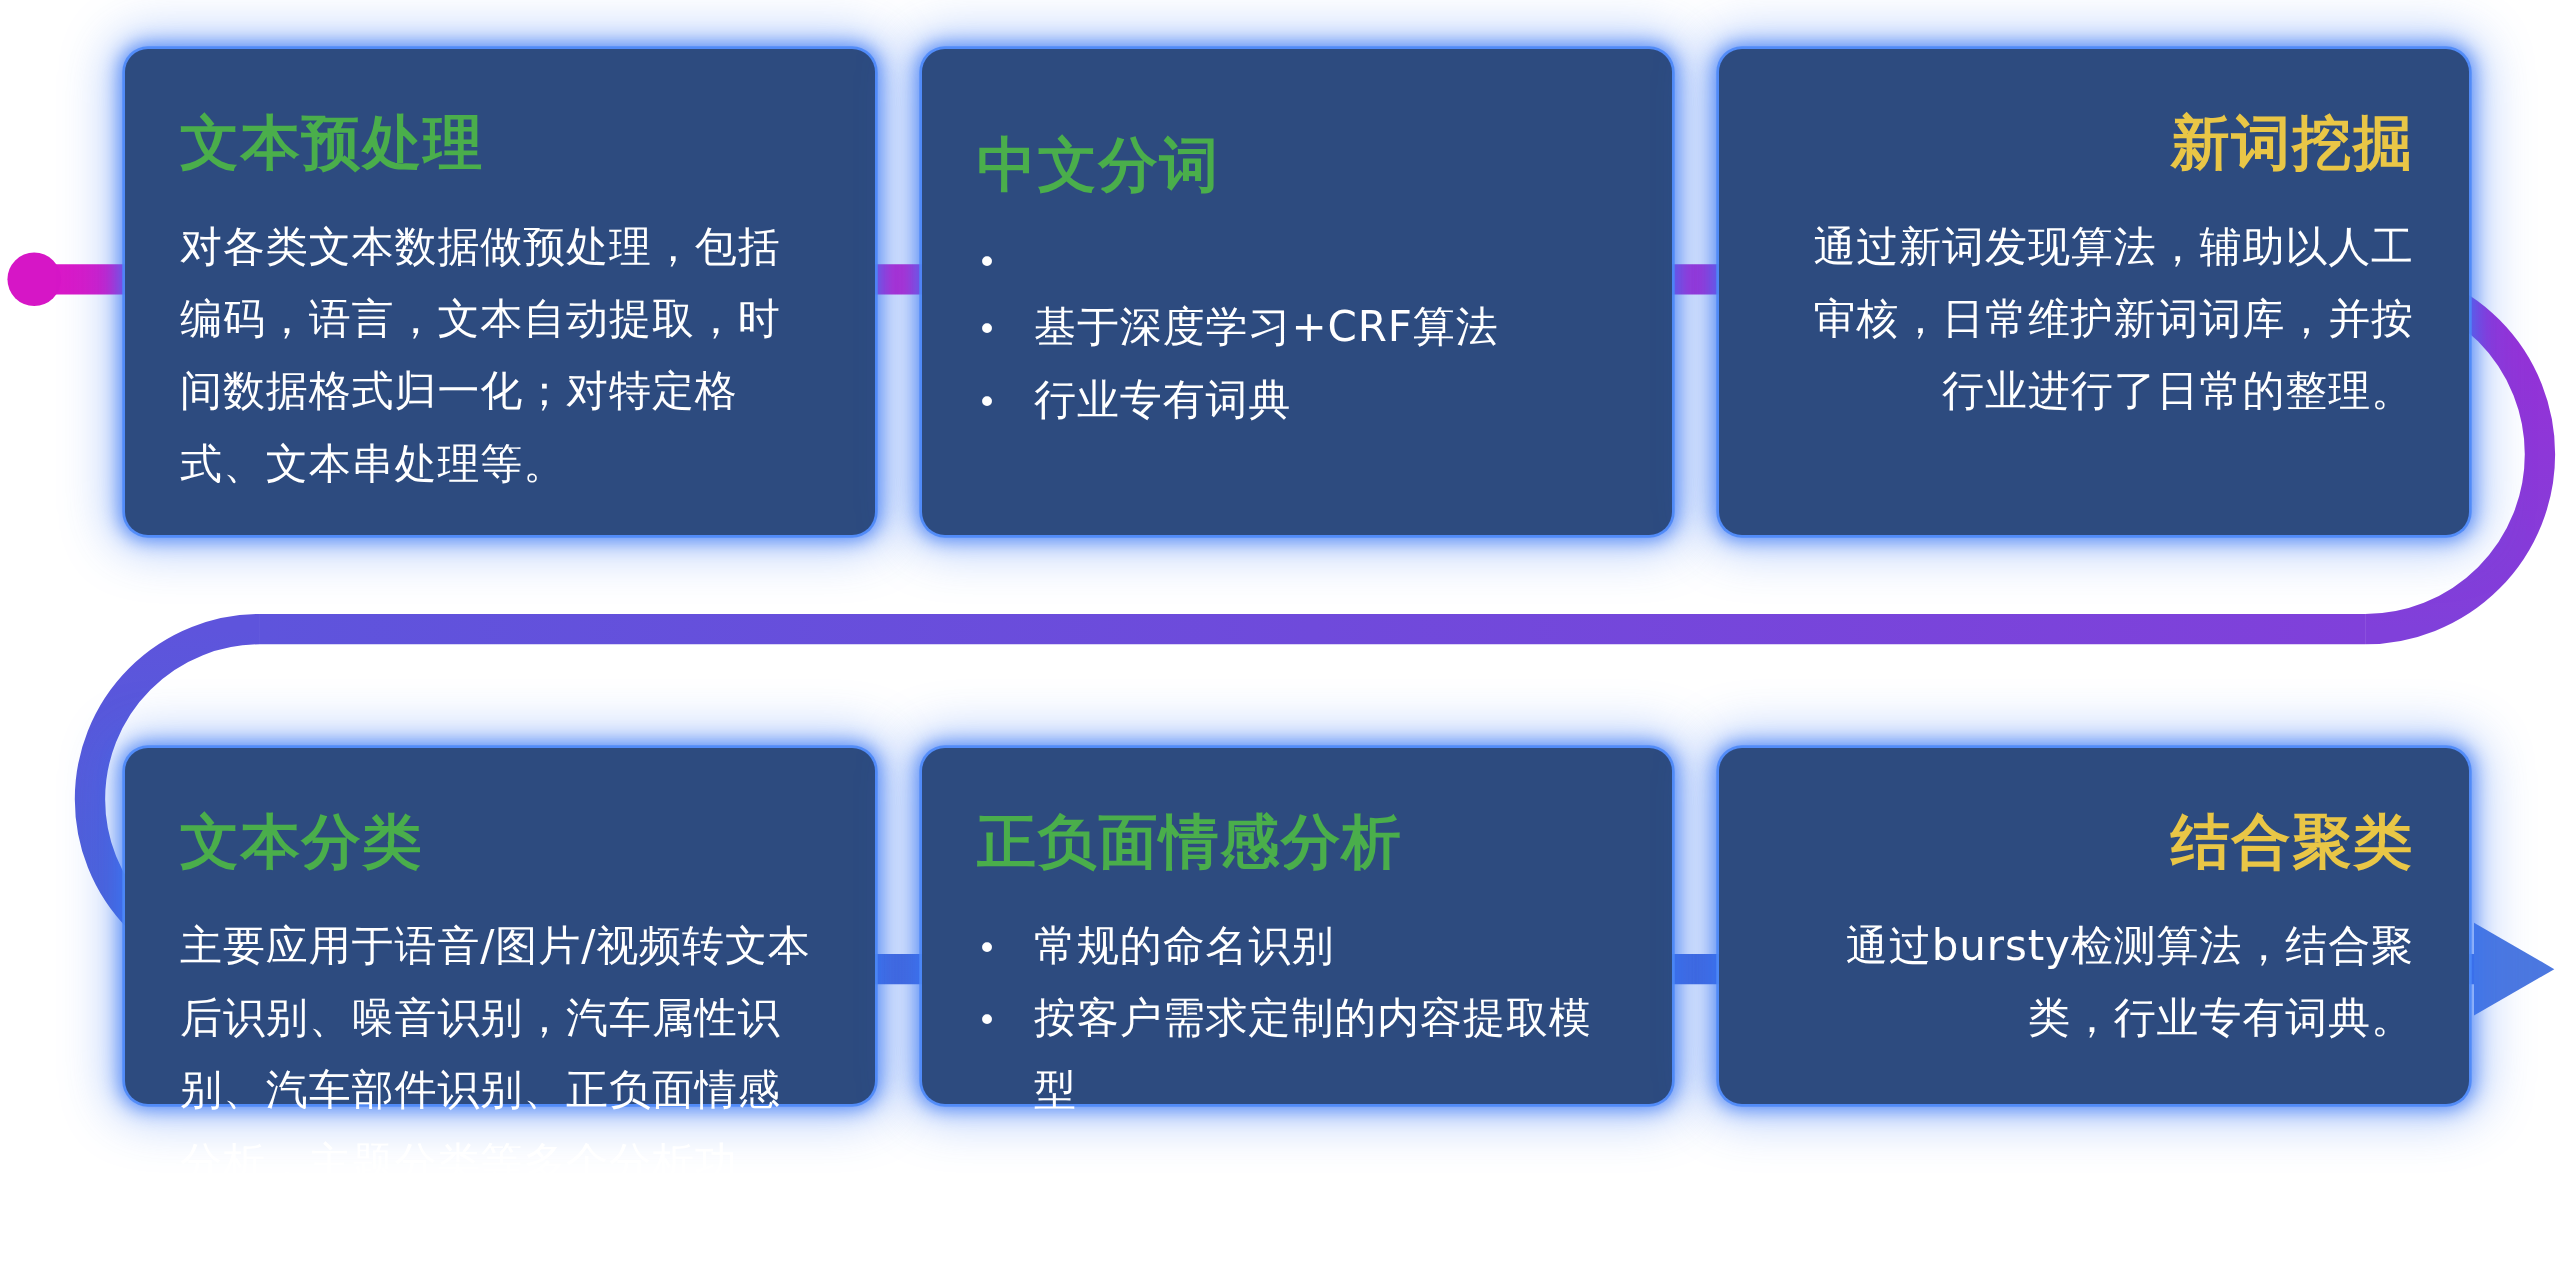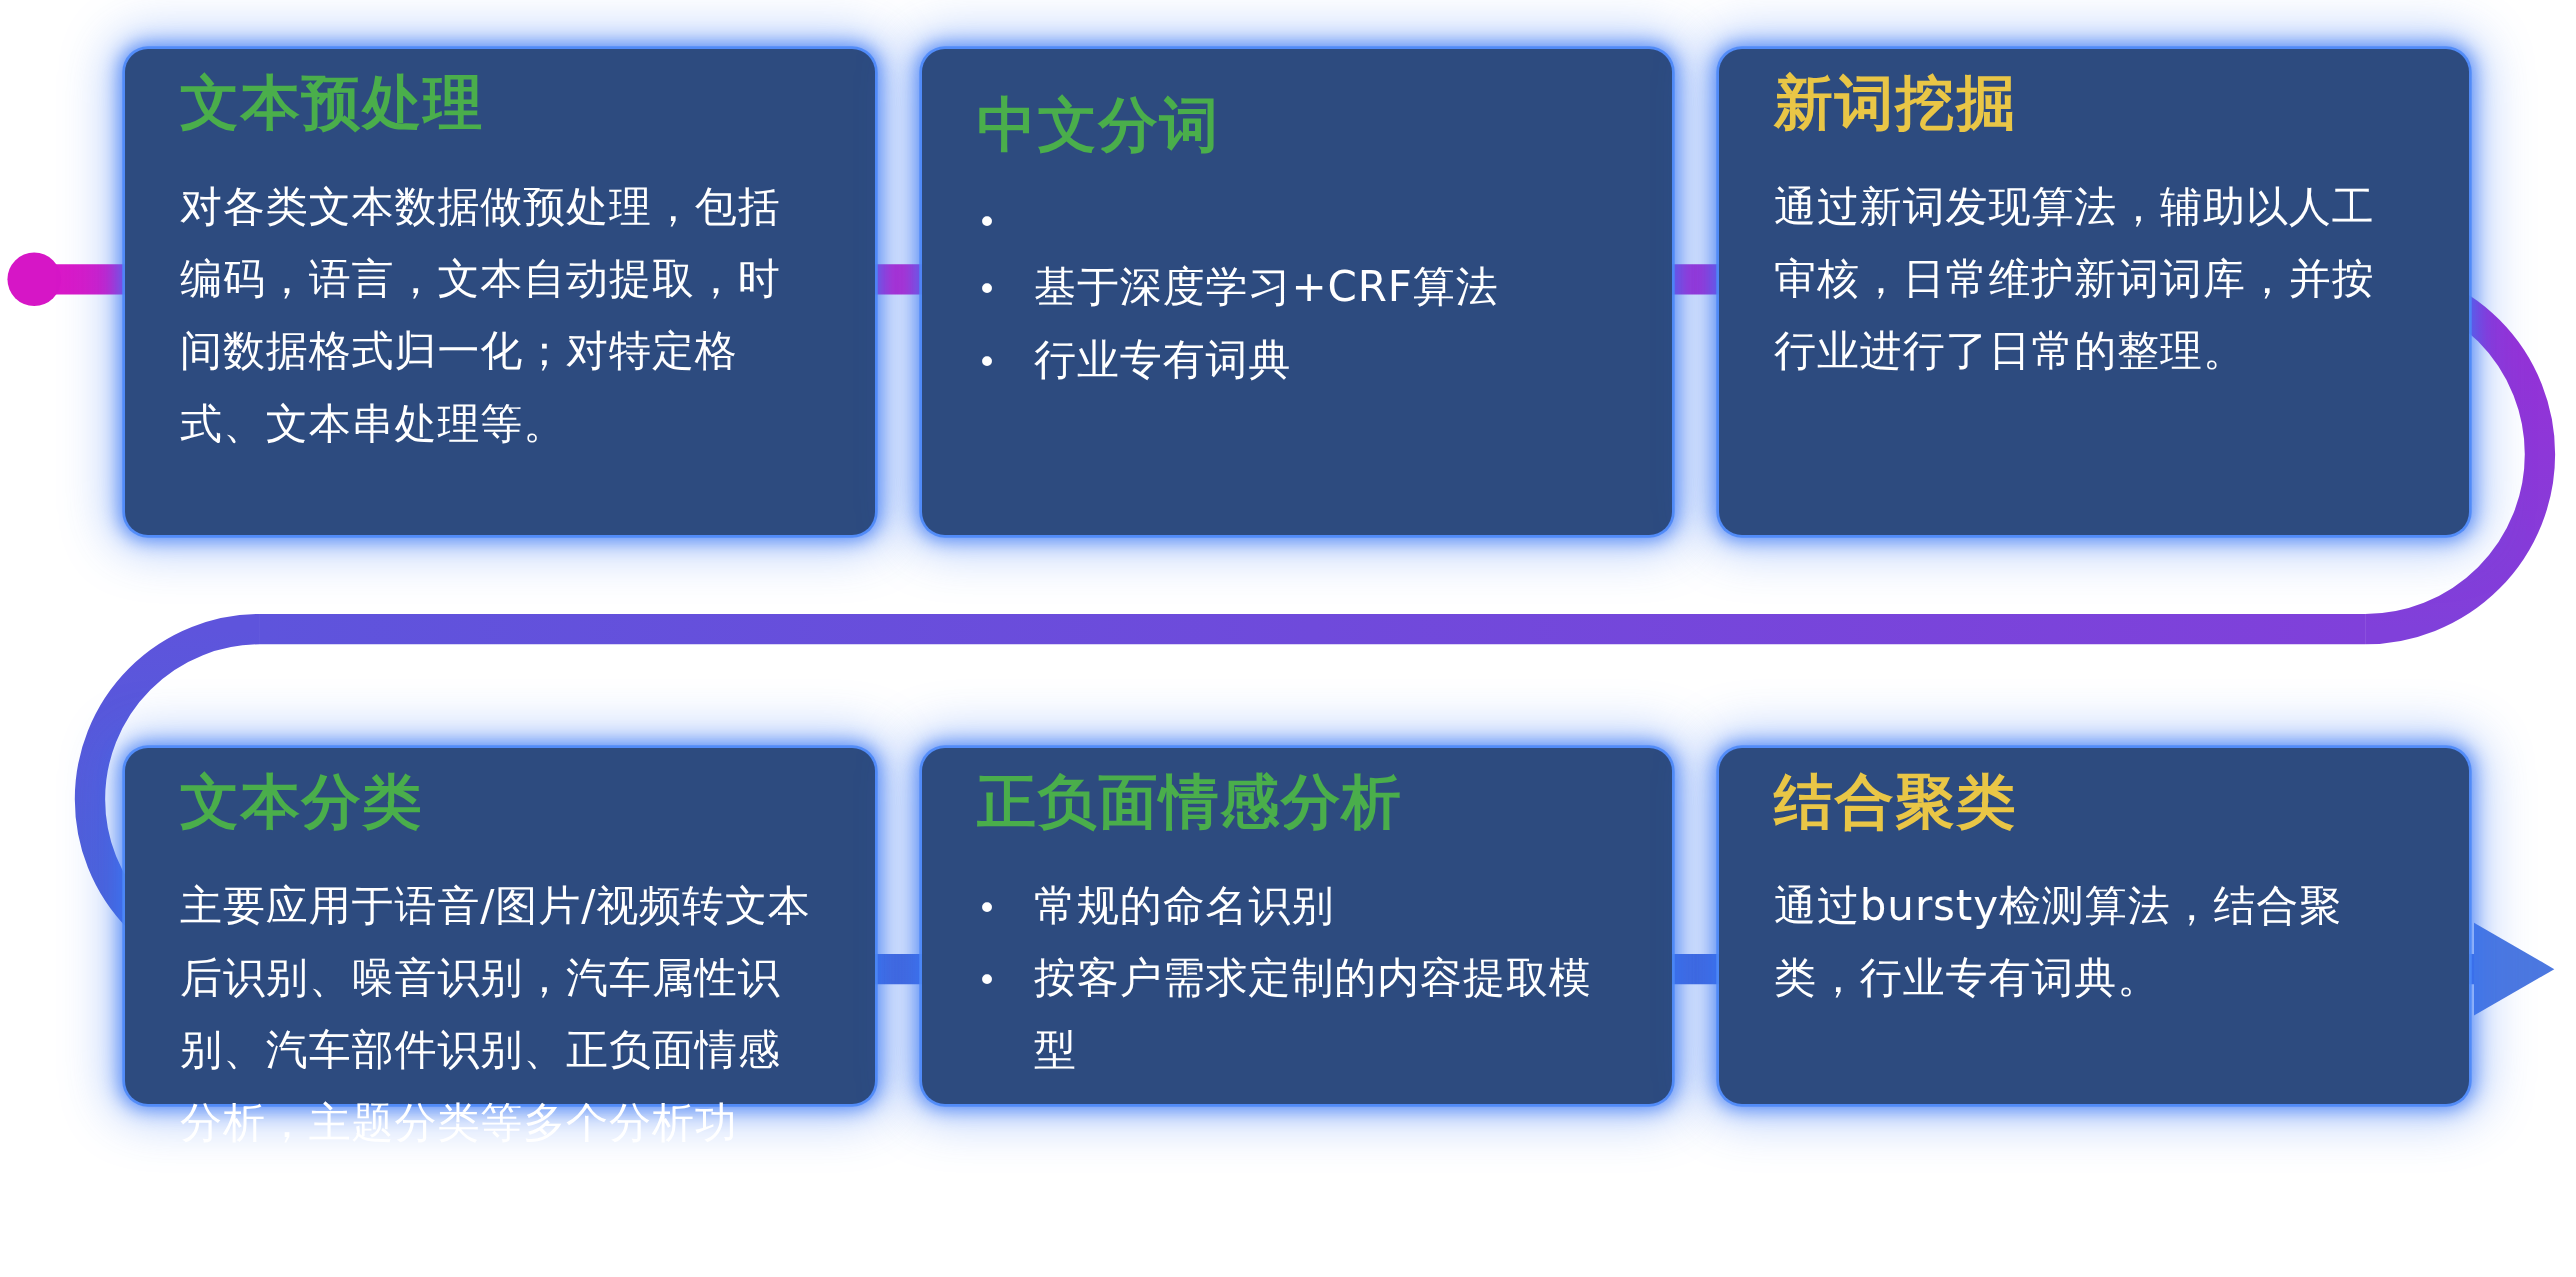--- a/index.html
+++ b/index.html
@@ -18,32 +18,32 @@
     position: absolute;
     left: 0; top: 0;
     width: 2576px; height: 1277px;
     z-index: 1;
   }
   .card {
     position: absolute;
     width: 750px;
     background: #2d4b7f;
     border-radius: 23px;
-    padding: 20px 55px 36px 55px;
+    padding: 60px 55px 36px 55px;
     z-index: 2;
     box-shadow:
       0 0 0 2.7px rgba(77,136,247,0.9),
       0 0 18px 5.4px rgba(56,118,244,0.75),
       0 0 49px 14.3px rgba(56,118,244,0.38);
   }
   .row1 { top: 49px;  height: 486px; }
   .row2 { top: 748px; height: 356px; }
   .col1 { left: 125px; }
   .col2 { left: 922px; }
-  .col3 { left: 1719px; }
+  .col3 { left: 1719px; text-align: right; }
   .card-title {
     font-size: 59px;
     font-weight: bold;
     line-height: 1.15;
     letter-spacing: 1.8px;
     margin-bottom: 34px;
   }
   .card-body {
     font-size: 42px;
     line-height: 1.72;

